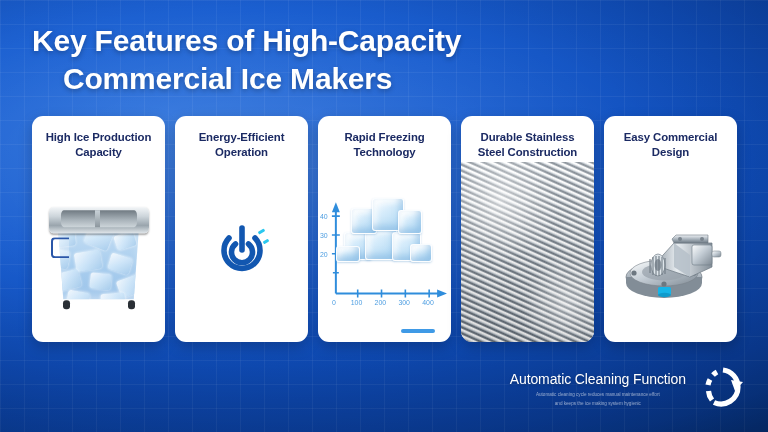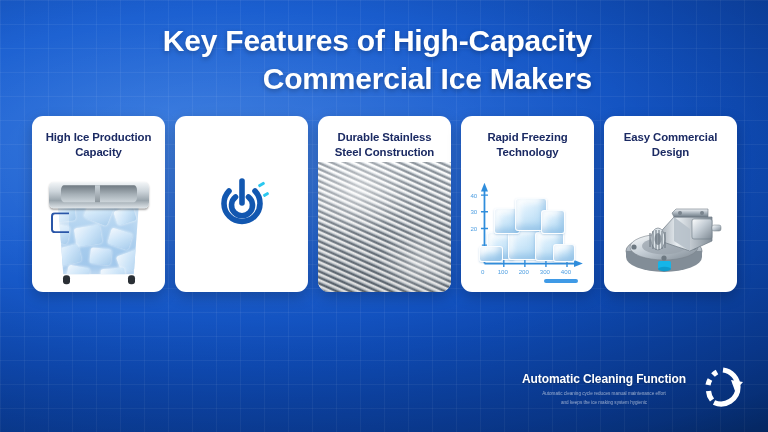--- a/index.html
+++ b/index.html
@@ -25,27 +25,26 @@
     position:absolute;inset:0;pointer-events:none;
     background:radial-gradient(110% 80% at 35% 38%, rgba(255,255,255,0.10) 0%, rgba(255,255,255,0.0) 45%, rgba(0,0,0,0.18) 88%, rgba(0,0,0,0.30) 100%);
   }
 
   
   .headline{
     position:absolute;left:32px;top:22px;width:560px;
     color:#ffffff;font-size:30px;line-height:1.28;font-weight:bold;
     letter-spacing:-0.2px;
     text-shadow:0 2px 5px rgba(0,0,0,0.28);
-    text-align:right;
   }
   .headline .l2{display:block;margin-left:31px;}
 
   
   .cards{
-    position:absolute;left:32px;top:116px;width:705px;height:176px;
+    position:absolute;left:32px;top:116px;width:705px;height:226px;
     display:flex;gap:10px;
   }
   .card{
     flex:1 1 0;background:#ffffff;border-radius:11px;
     position:relative;overflow:hidden;
     box-shadow:0 5px 14px rgba(0,0,0,0.22);
     display:flex;flex-direction:column;
   }
   .card-title{
     color:#1b2a63;font-size:11.4px;font-weight:bold;line-height:1.33;
@@ -130,21 +129,21 @@
   
   .machine{position:absolute;left:50%;top:52%;transform:translate(-50%,-50%);}
 
   
   .footer{
     position:absolute;right:22px;bottom:18px;
     display:flex;align-items:center;gap:14px;
   }
   .footer-text{text-align:left;}
   .footer-title{
-    color:#ffffff;font-size:12px;font-weight:bold;letter-spacing:-0.1px;
+    color:#ffffff;font-size:14px;font-weight:normal;letter-spacing:-0.1px;
     text-shadow:0 1px 3px rgba(0,0,0,.3);white-space:nowrap;
   }
   .footer-sub{
     margin-top:4px;color:rgba(255,255,255,.55);font-size:4.6px;line-height:1.65;
     text-align:center;filter:blur(0.7px);white-space:nowrap;
   }
   .refresh-icon{flex:0 0 auto;}
 </style>
 </head>
 <body>
@@ -185,38 +184,31 @@
           <div class="bin-rim"></div>
           <div class="bin-open"></div>
           <div class="bin-handle"></div>
           <div class="caster l"></div>
           <div class="caster r"></div>
         </div>
       </div>
     </div>
 
     <div class="card">
+      <div class="card-title">Energy-Efficient Operation</div>
       <div class="card-media">
         <div class="power">
           <svg width="62" height="62" viewBox="0 0 62 62">
             <path d="M18 20 A18 18 0 1 0 44 20" fill="none" stroke="#1257b0" stroke-width="5.6" stroke-linecap="round"></path>
             <path d="M24.5 26 A10.5 10.5 0 1 0 37.5 26" fill="none" stroke="#1257b0" stroke-width="5.6" stroke-linecap="round"></path>
             <line x1="31" y1="10" x2="31" y2="32" stroke="#1257b0" stroke-width="5.6" stroke-linecap="round"></line>
           </svg>
           <div class="spark" style="left:47px;top:12px;width:7px;height:3px;transform:rotate(-32deg)"></div>
           <div class="spark" style="left:52px;top:22px;width:6px;height:3px;transform:rotate(-32deg)"></div>
         </div>
-      </div>
-    </div>
-
-    <div class="card card-full">
-      <div class="card-title">Durable Stainless Steel Construction</div>
-      <div class="card-media">
-        <div class="steel"></div>
-        <div class="steel-sheen"></div>
       </div>
     </div>
 
     <div class="card">
       <div class="card-title">Rapid Freezing Technology</div>
       <div class="card-media">
         <div class="chart-wrap">
           <svg width="100%" height="100%" viewBox="0 0 134 150" preserveAspectRatio="xMidYMid meet" style="position:absolute;inset:0">
 
             <line x1="18" y1="118" x2="18" y2="32" stroke="#2f8ddc" stroke-width="2"></line>
@@ -249,20 +241,28 @@
           <div class="cube" style="left:26px;top:72px;width:26px;height:26px;"></div>
           <div class="cube" style="left:47px;top:68px;width:30px;height:30px;"></div>
           <div class="cube" style="left:74px;top:72px;width:27px;height:27px;"></div>
           <div class="cube" style="left:33px;top:48px;width:24px;height:24px;"></div>
           <div class="cube" style="left:54px;top:38px;width:30px;height:31px;"></div>
           <div class="cube" style="left:80px;top:50px;width:22px;height:22px;"></div>
           <div class="cube" style="left:18px;top:86px;width:22px;height:14px;"></div>
           <div class="cube" style="left:92px;top:84px;width:20px;height:16px;"></div>
           <div class="chart-bar"></div>
         </div>
+      </div>
+    </div>
+
+    <div class="card card-full">
+      <div class="card-title">Durable Stainless Steel Construction</div>
+      <div class="card-media">
+        <div class="steel"></div>
+        <div class="steel-sheen"></div>
       </div>
     </div>
 
     <div class="card">
       <div class="card-title">Easy Commercial Design</div>
       <div class="card-media">
         <div class="machine">
           <svg width="110" height="92" viewBox="0 0 110 92">
             <defs>
               <linearGradient id="mg1" x1="0" y1="0" x2="1" y2="1">

